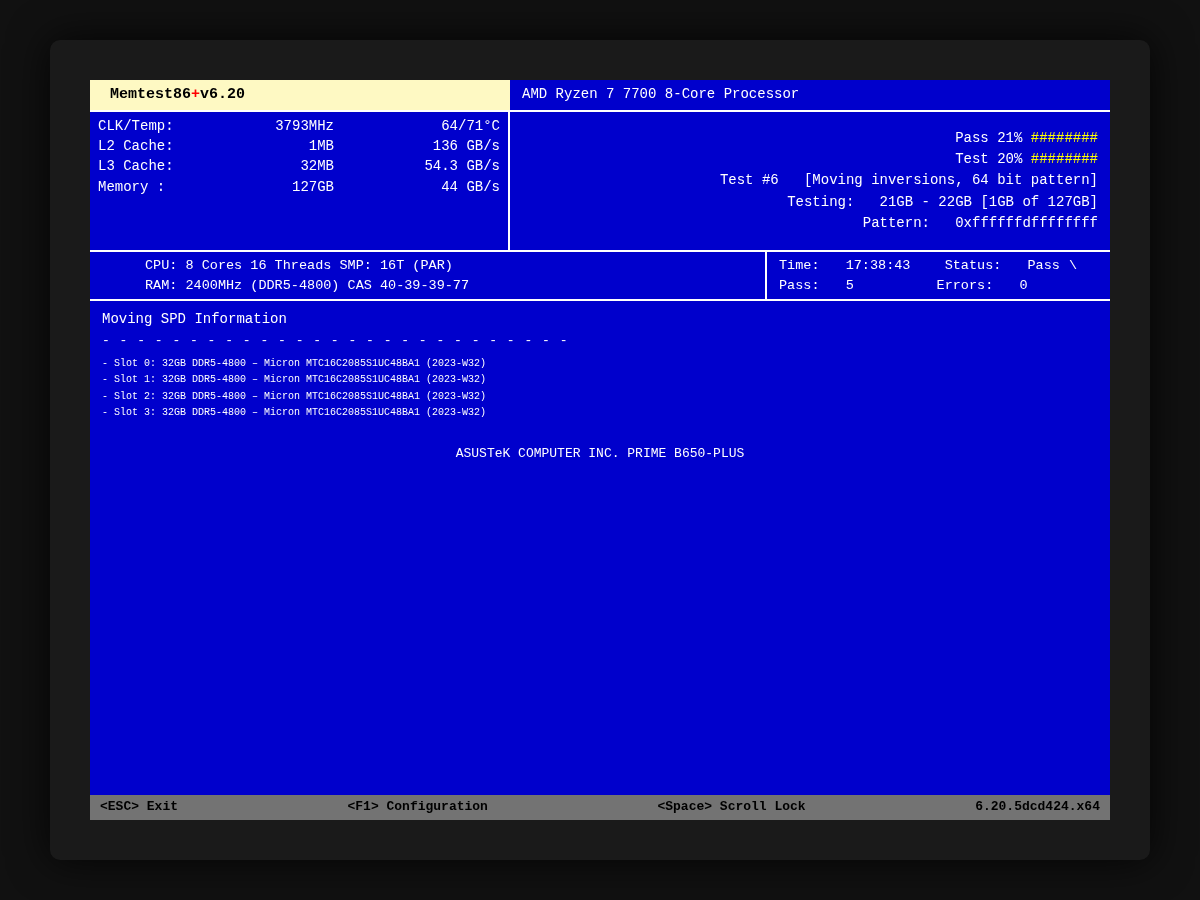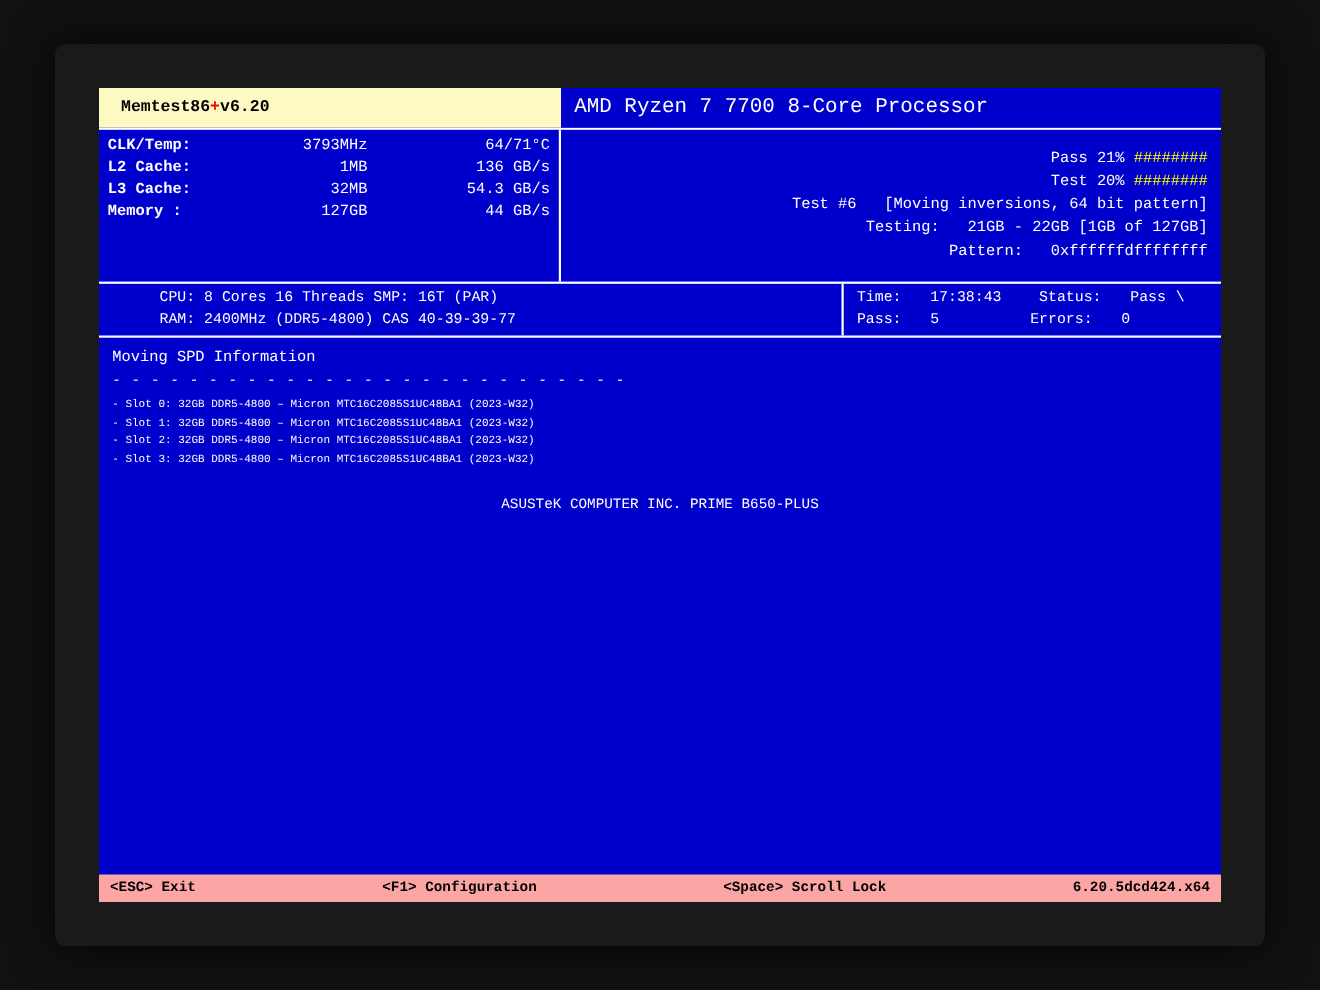--- a/index.html
+++ b/index.html
@@ -58,21 +58,21 @@
 
     .header-left .plus {
       color: #ff0000;
     }
 
     .header-right {
       background: #0000cc;
       color: #ffffff;
       padding: 4px 12px;
       flex: 1;
-      font-size: 19px;
+      font-size: 14px;
     }
 
     
     .main-content {
       display: flex;
       width: 100%;
     }
 
     .left-panel {
       width: 420px;
@@ -139,35 +139,35 @@
       color: #ffffff;
       margin-top: 20px;
     }
 
     
     .bottom-bar {
       position: absolute;
       bottom: 0;
       left: 0;
       right: 0;
-      background: #fca5a5;
+      background: #737373;
       color: #000000;
       padding: 3px 10px;
       display: flex;
       justify-content: space-between;
       font-size: 13px;
       font-weight: bold;
     }
 
     .cache-row {
       display: flex;
       justify-content: space-between;
     }
 
-    .cache-label { width: 100px; font-weight: bold; }
+    .cache-label { width: 100px; }
     .cache-size { width: 70px; text-align: right; }
     .cache-speed { width: 100px; text-align: right; }
 
     .text-yellow { color: #ffff00; }
 
     .right-section-row {
       margin-bottom: 1px;
     }
 
     .mid-right-row {

